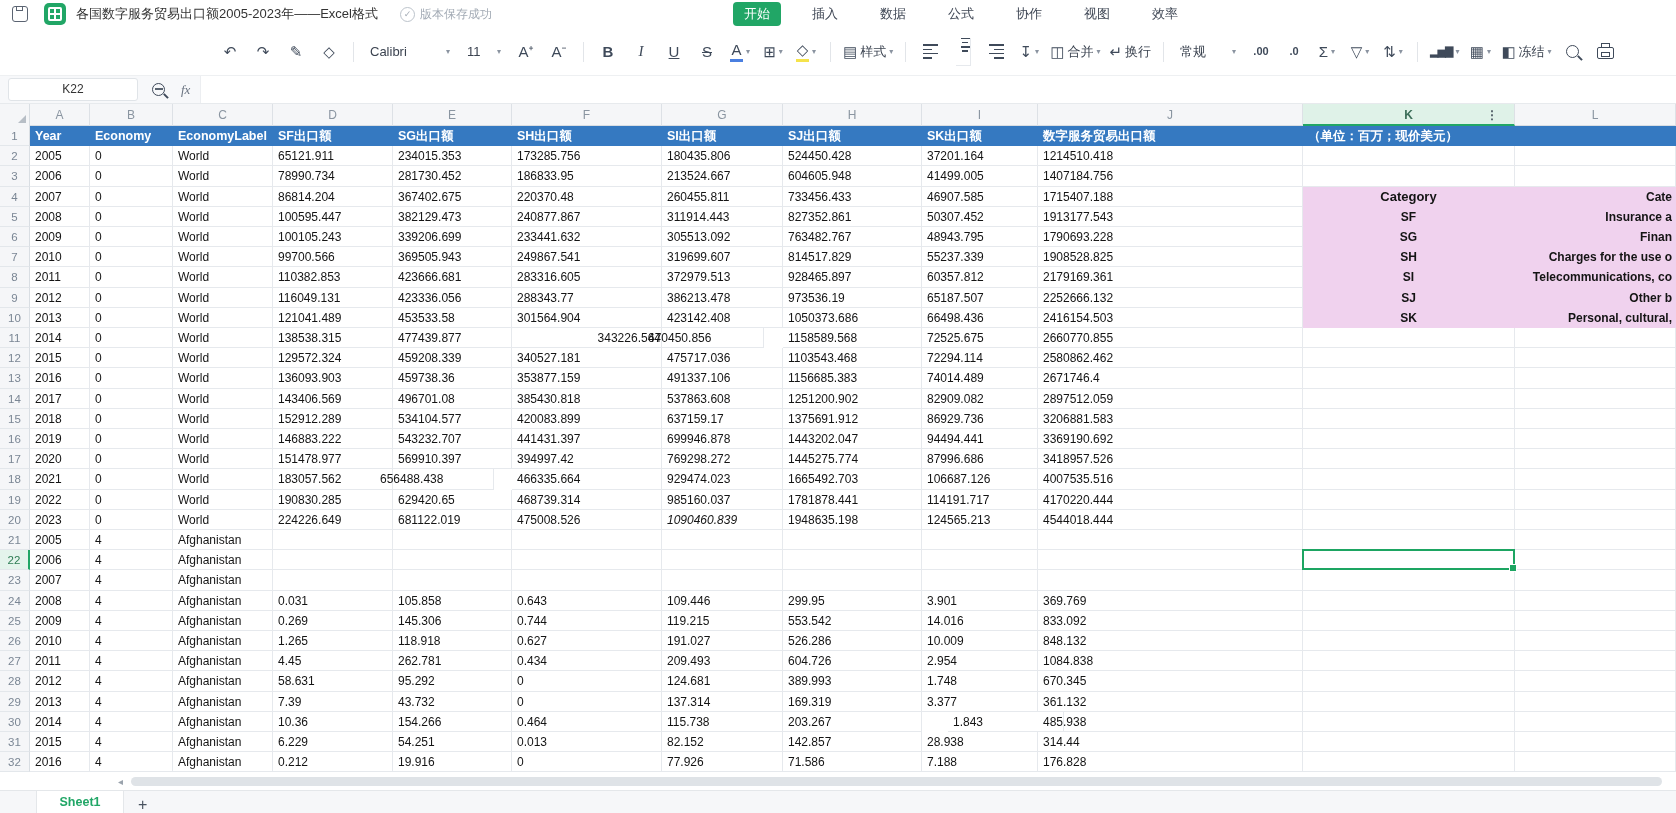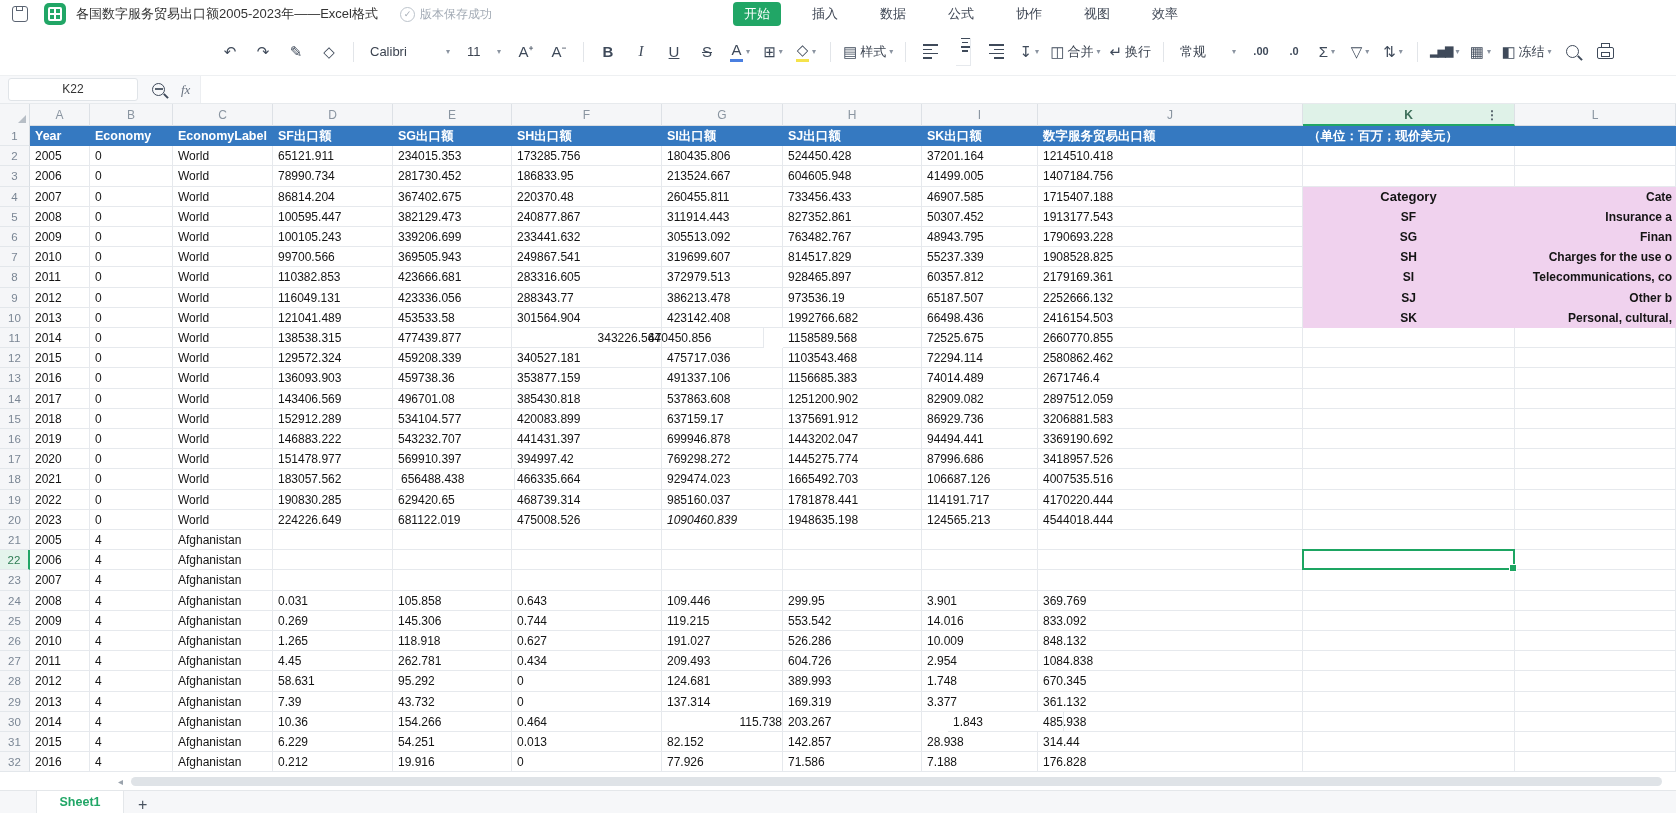--- a/index.html
+++ b/index.html
@@ -435,21 +435,21 @@
       </div>
       <div class="row" style="top: 203.8px; height: 20.2px;">
         <div class="gut" style="line-height: 20.2px;">10</div>
         <div class="c" style="left: 30px; width: 60px; line-height: 20.2px;">2013</div>
         <div class="c" style="left: 90px; width: 83px; line-height: 20.2px;">0</div>
         <div class="c" style="left: 173px; width: 100px; line-height: 20.2px;">World</div>
         <div class="c" style="left: 273px; width: 120px; line-height: 20.2px;">121041.489</div>
         <div class="c" style="left: 393px; width: 119px; line-height: 20.2px;">453533.58</div>
         <div class="c" style="left: 512px; width: 150px; line-height: 20.2px;">301564.904</div>
         <div class="c" style="left: 662px; width: 121px; line-height: 20.2px;">423142.408</div>
-        <div class="c" style="left: 783px; width: 139px; line-height: 20.2px;">1992766.682</div>
+        <div class="c" style="left: 783px; width: 139px; line-height: 20.2px;">1050373.686</div>
         <div class="c" style="left: 922px; width: 116px; line-height: 20.2px;">66498.436</div>
         <div class="c" style="left: 1038px; width: 265px; line-height: 20.2px;">2416154.503</div>
         <div class="c pk pkk" style="left: 1303px; width: 212px; line-height: 20.2px;">SK</div>
         <div class="c pk pkl" style="left: 1515px; width: 161px; line-height: 20.2px;">
           <span class="frag">Personal, cultural,</span>
         </div>
       </div>
       <div class="row" style="top: 224px; height: 20.2px;">
         <div class="gut" style="line-height: 20.2px;">11</div>
         <div class="c" style="left: 30px; width: 60px; line-height: 20.2px;">2014</div>
@@ -554,21 +554,21 @@
         <div class="c" style="left: 1038px; width: 265px; line-height: 20.2px;">3418957.526</div>
         <div class="c" style="left: 1303px; width: 212px; line-height: 20.2px;"></div>
         <div class="c" style="left: 1515px; width: 161px; line-height: 20.2px;"></div>
       </div>
       <div class="row" style="top: 365.4px; height: 20.2px;">
         <div class="gut" style="line-height: 20.2px;">18</div>
         <div class="c" style="left: 30px; width: 60px; line-height: 20.2px;">2021</div>
         <div class="c" style="left: 90px; width: 83px; line-height: 20.2px;">0</div>
         <div class="c" style="left: 173px; width: 100px; line-height: 20.2px;">World</div>
         <div class="c" style="left: 273px; width: 120px; line-height: 20.2px;">183057.562</div>
-        <div class="c" style="left: 396px; width: 119px; line-height: 20.2px;">656488.438</div>
+        <div class="c" style="left: 375px; width: 119px; line-height: 20.2px;">656488.438</div>
         <div class="c" style="left: 512px; width: 150px; line-height: 20.2px;">466335.664</div>
         <div class="c" style="left: 662px; width: 121px; line-height: 20.2px;">929474.023</div>
         <div class="c" style="left: 783px; width: 139px; line-height: 20.2px;">1665492.703</div>
         <div class="c" style="left: 922px; width: 116px; line-height: 20.2px;">106687.126</div>
         <div class="c" style="left: 1038px; width: 265px; line-height: 20.2px;">4007535.516</div>
         <div class="c" style="left: 1303px; width: 212px; line-height: 20.2px;"></div>
         <div class="c" style="left: 1515px; width: 161px; line-height: 20.2px;"></div>
       </div>
       <div class="row" style="top: 385.6px; height: 20.2px;">
         <div class="gut" style="line-height: 20.2px;">19</div>
@@ -736,21 +736,21 @@
         <div class="c" style="left: 1515px; width: 161px; line-height: 20.2px;"></div>
       </div>
       <div class="row" style="top: 607.8px; height: 20.2px;">
         <div class="gut" style="line-height: 20.2px;">30</div>
         <div class="c" style="left: 30px; width: 60px; line-height: 20.2px;">2014</div>
         <div class="c" style="left: 90px; width: 83px; line-height: 20.2px;">4</div>
         <div class="c" style="left: 173px; width: 100px; line-height: 20.2px;">Afghanistan</div>
         <div class="c" style="left: 273px; width: 120px; line-height: 20.2px;">10.36</div>
         <div class="c" style="left: 393px; width: 119px; line-height: 20.2px;">154.266</div>
         <div class="c" style="left: 512px; width: 150px; line-height: 20.2px;">0.464</div>
-        <div class="c" style="left: 662px; width: 121px; line-height: 20.2px; text-align: right;">115.738</div>
+        <div class="c" style="left: 662px; width: 121px; line-height: 20.2px;">115.738</div>
         <div class="c" style="left: 783px; width: 139px; line-height: 20.2px;">203.267</div>
         <div class="c" style="left: 948px; width: 116px; line-height: 20.2px;">1.843</div>
         <div class="c" style="left: 1038px; width: 265px; line-height: 20.2px;">485.938</div>
         <div class="c" style="left: 1303px; width: 212px; line-height: 20.2px;"></div>
         <div class="c" style="left: 1515px; width: 161px; line-height: 20.2px;"></div>
       </div>
       <div class="row" style="top: 628px; height: 20.2px;">
         <div class="gut" style="line-height: 20.2px;">31</div>
         <div class="c" style="left: 30px; width: 60px; line-height: 20.2px;">2015</div>
         <div class="c" style="left: 90px; width: 83px; line-height: 20.2px;">4</div>

